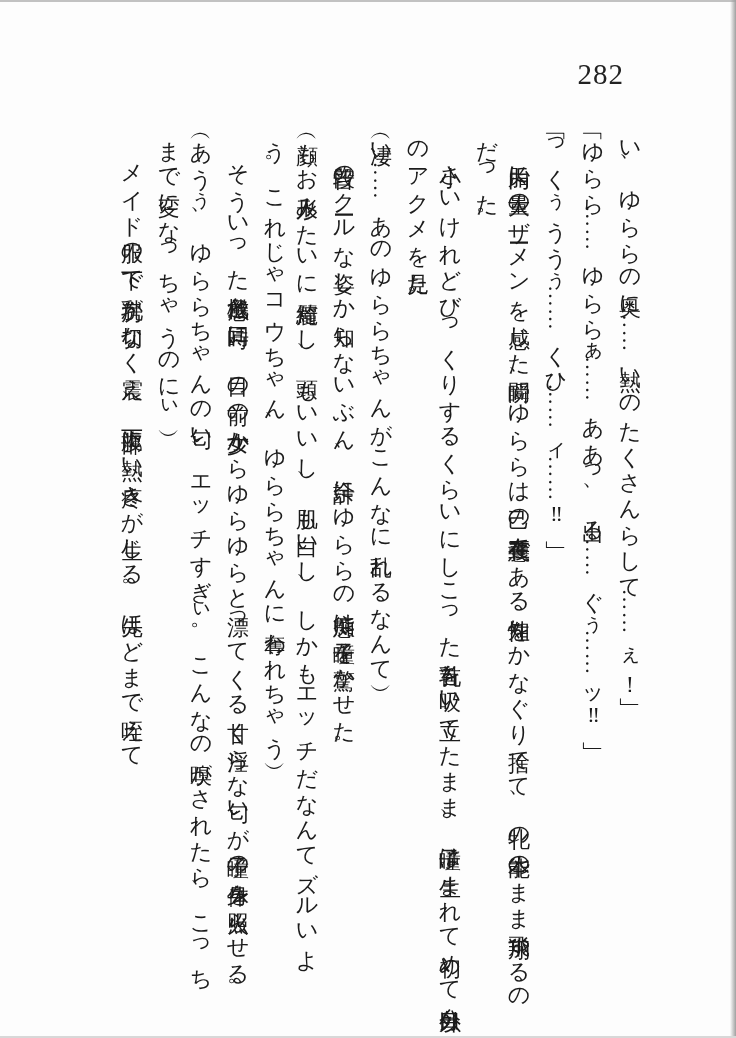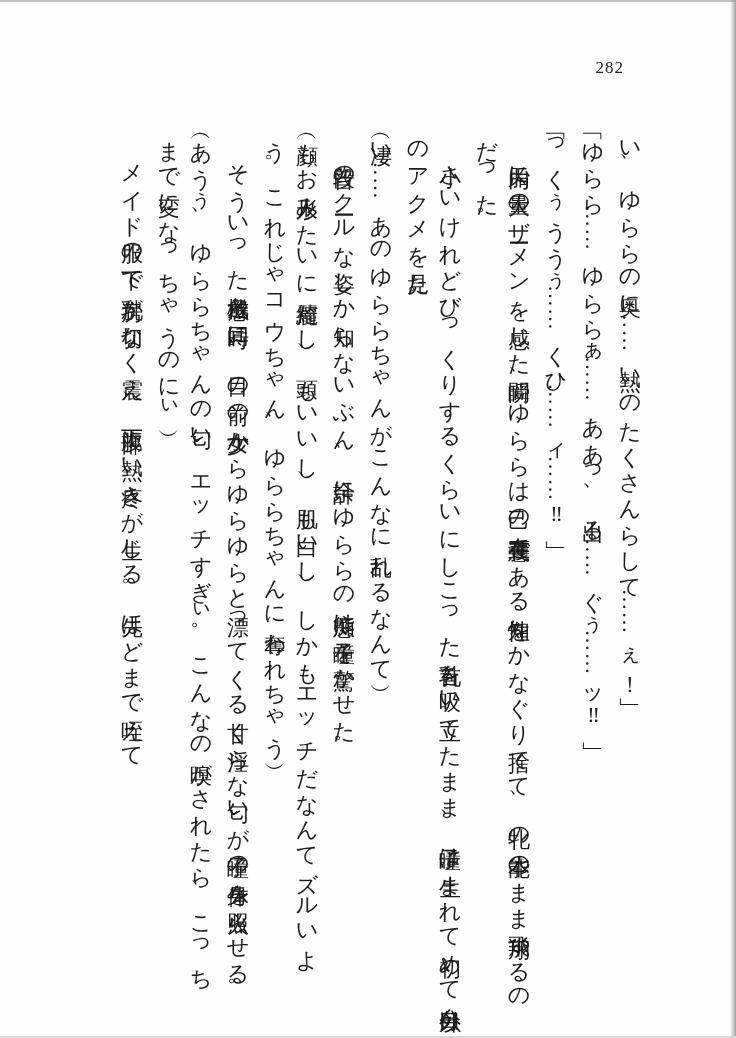--- a/index.html
+++ b/index.html
@@ -32,21 +32,21 @@
   .edge-bottom {
     position: absolute;
     bottom: 0; left: 0;
     width: 100%; height: 2px;
     background: #d8d8d8;
   }
   .page-number {
     position: absolute;
     top: 58px;
     right: 112px;
-    font-size: 17px;
+    font-size: 29px;
     letter-spacing: 1px;
     color: #222;
   }
   .text-block {
     position: absolute;
     top: 126px;
     right: 90px;
     height: 880px;
     writing-mode: vertical-rl;
     text-orientation: mixed;

